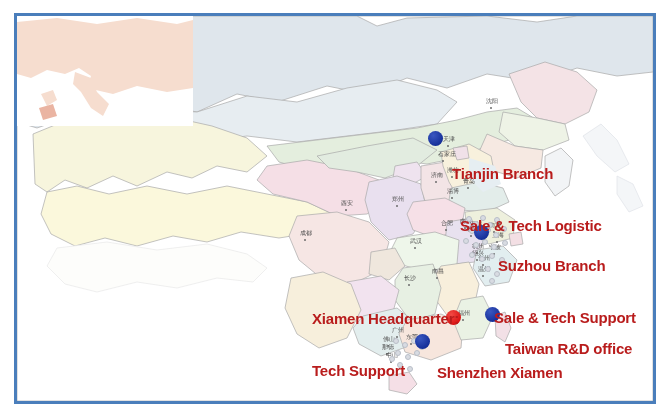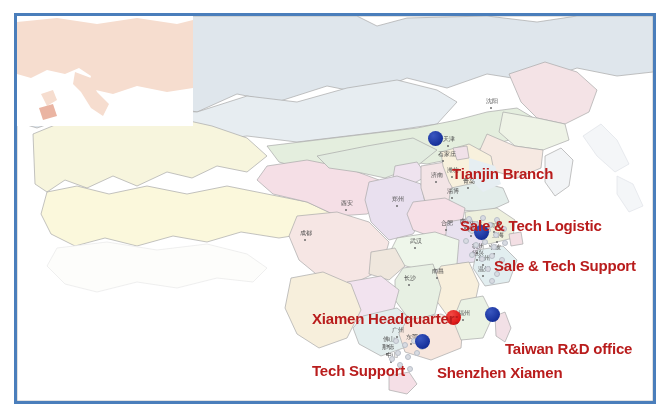--- a/index.html
+++ b/index.html
@@ -286,20 +286,21 @@
   <span class="dot blue" style="left:485px;top:307px"></span>
   <span class="dot red" style="left:446px;top:310px"></span>
   <span class="dot blue" style="left:415px;top:334px"></span>
 
   <div class="callout" style="left:452px;top:130px;font-size:15px;">
     <span class="l">Tianjin Branch</span>
     <span class="l" style="margin-left:8px;">Sale &amp; Tech Logistic</span>
   </div>
 
   <div class="callout" style="left:498px;top:222px;font-size:15px;">
+    <span class="l">Suzhou Branch</span>
     <span class="l" style="margin-left:-4px;">Sale &amp; Tech Support</span>
   </div>
 
   <div class="callout" style="left:312px;top:275px;font-size:15px;">
     <span class="l">Xiamen Headquarter:</span>
     <span class="l">Tech Support</span>
   </div>
 
   <div class="callout" style="left:505px;top:305px;font-size:15px;">
     <span class="l">Taiwan R&amp;D office</span>

